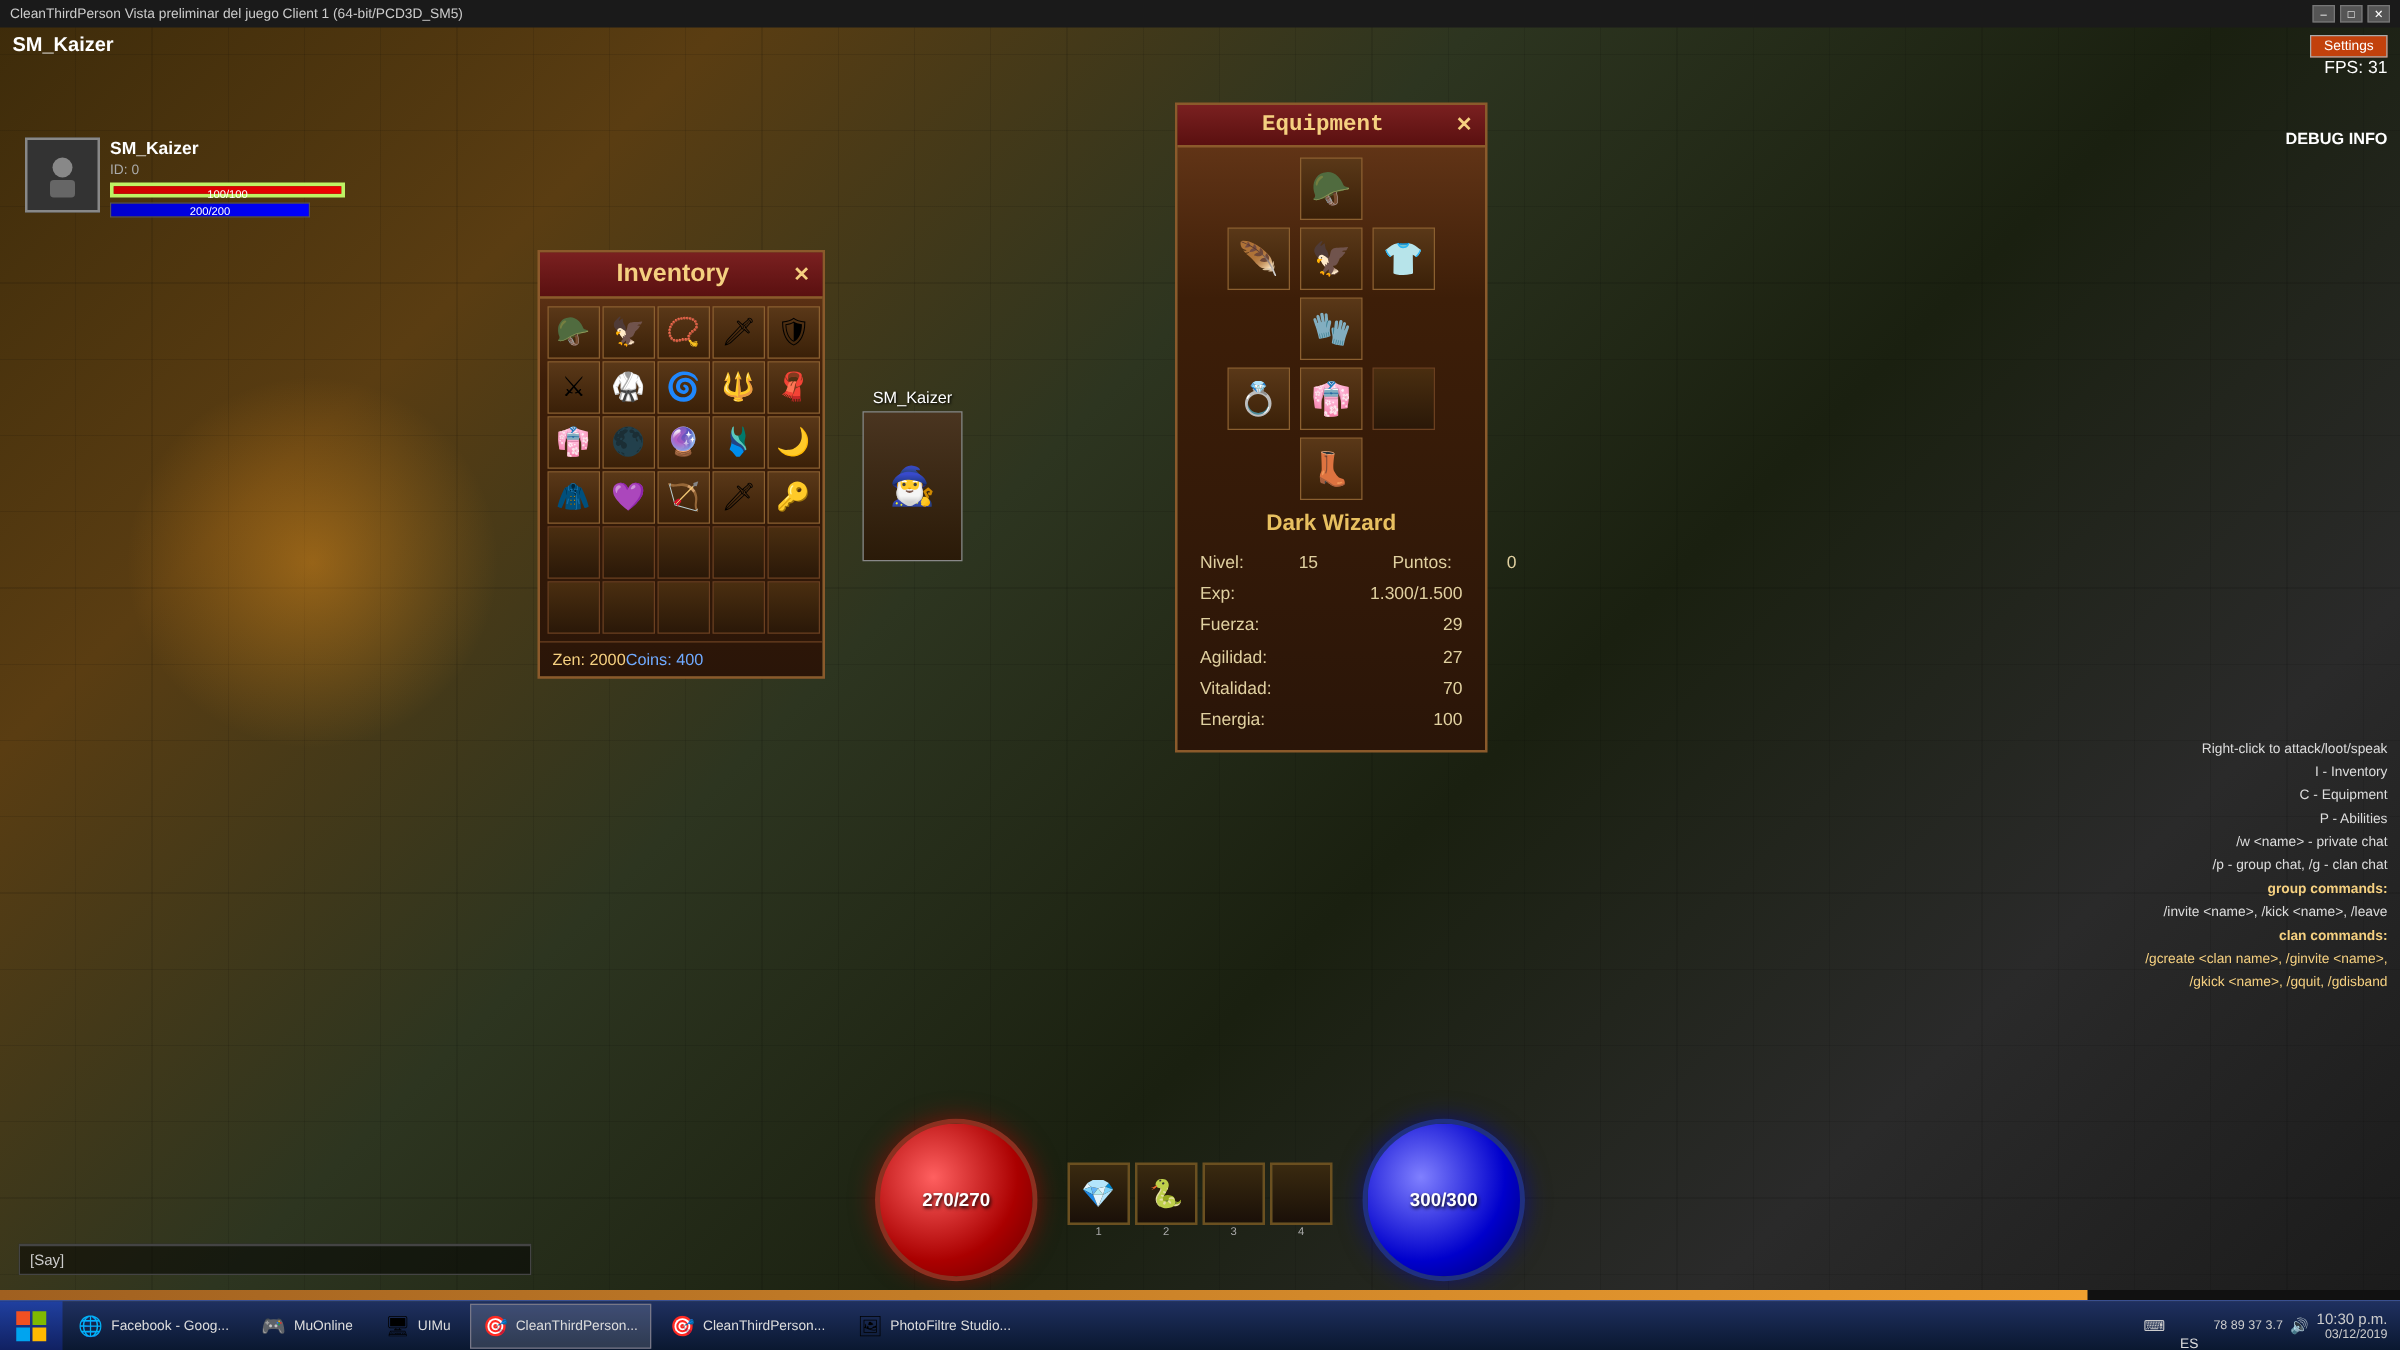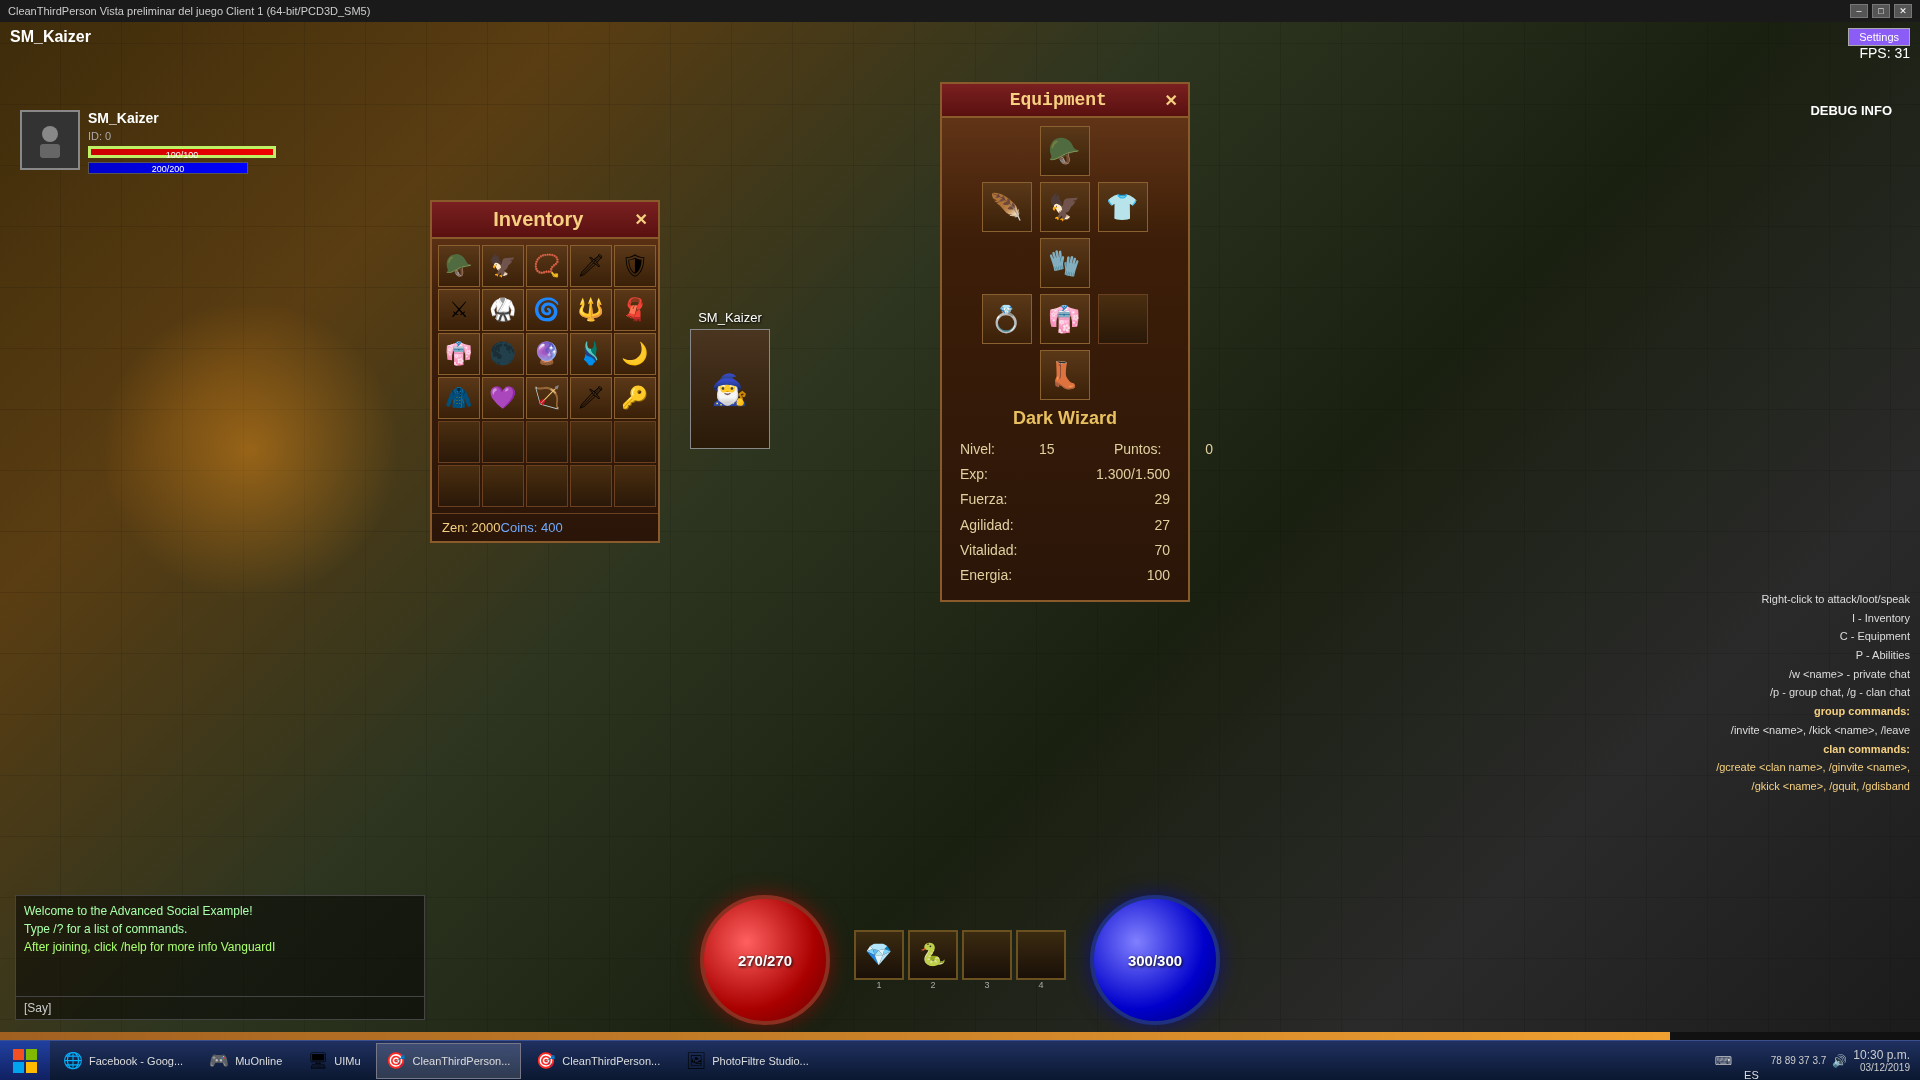--- a/index.html
+++ b/index.html
@@ -52,21 +52,21 @@
       justify-content: center;
       font-size: 9px;
       color: #fff;
       cursor: pointer;
     }
 
     
     #settings-btn {
       position: absolute;
       top: 28px; right: 10px;
-      background: #8b5cf6;
+      background: #c2410c;
       color: #fff;
       border: 1px solid #aaa;
       padding: 2px 10px;
       font-size: 11px;
       cursor: pointer;
       z-index: 100;
     }
 
     
     #fps-counter {
@@ -330,21 +330,21 @@
       justify-content: space-between;
     }
     .stat-row-inline {
       display: flex;
       gap: 20px;
     }
 
     
     #debug-info {
       position: absolute;
-      top: 100px; right: 28px;
+      top: 100px; right: 10px;
       color: #fff;
       font-size: 12px;
       z-index: 100;
       line-height: 1.7;
     }
     #debug-title {
       font-weight: bold;
       font-size: 13px;
       margin-bottom: 4px;
     }
@@ -827,25 +827,20 @@
   <div>/w &lt;name&gt; - private chat</div>
   <div>/p - group chat, /g - clan chat</div>
   <div class="controls-group-title">group commands:</div>
   <div>/invite &lt;name&gt;, /kick &lt;name&gt;, /leave</div>
   <div class="controls-group-title">clan commands:</div>
   <div class="controls-clan" style="white-space:pre-line;">/gcreate &lt;clan name&gt;, /ginvite &lt;name&gt;,
 /gkick &lt;name&gt;, /gquit, /gdisband</div>
 </div>
 
 <div id="chat-box">
-  <div id="chat-messages">
-      <div class="chat-msg system">Welcome to the Advanced Social Example!</div>
-      <div class="chat-msg system">Type /? for a list of commands.</div>
-      <div class="chat-msg player">After joining, click /help for more info VanguardI</div>
-    </div>
   <div id="chat-input-row">
     <span id="chat-prefix">[Say]</span>
     <input id="chat-input" type="text" style="">
   </div>
 </div>
 
 <div id="bottom-hud">
   <div id="hp-orb">270/270</div>
   <div id="skill-bar">
     <div id="skill-slots">

